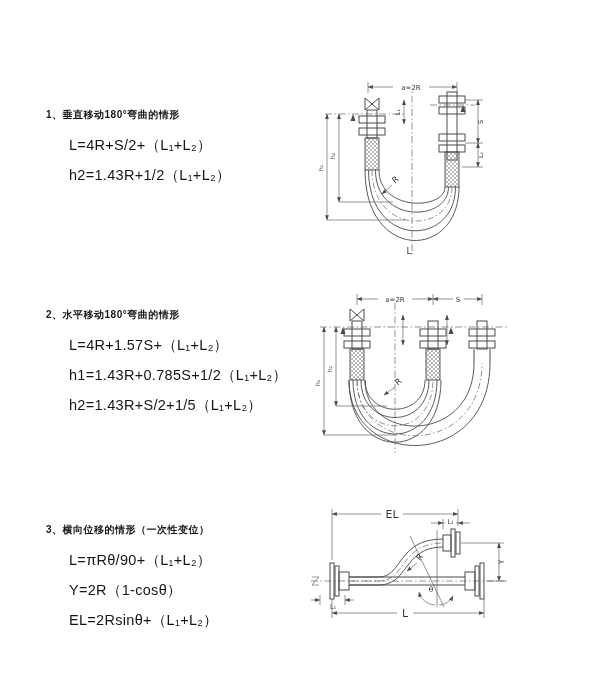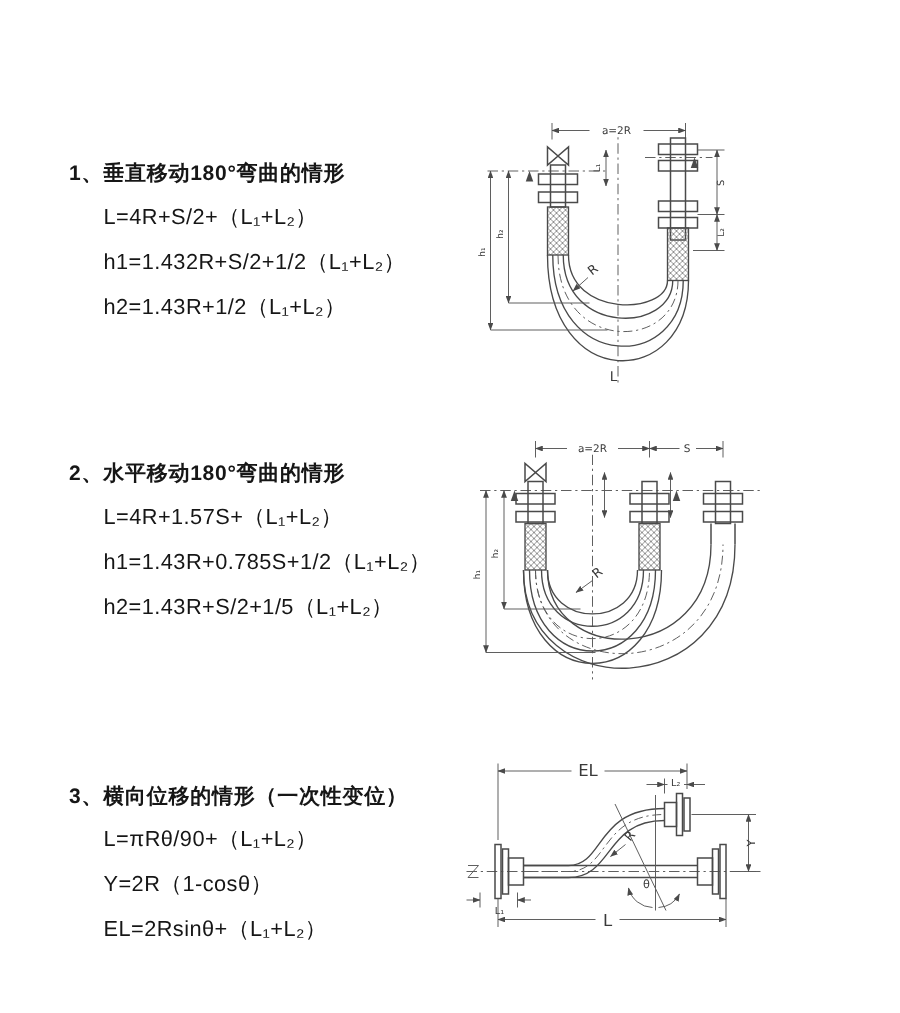--- a/index.html
+++ b/index.html
@@ -8,21 +8,21 @@
     font-family:"Liberation Sans","DejaVu Sans",sans-serif;color:#161616;
   }
   .page{position:absolute;inset:0;background:#fff;}
   .title{
     position:absolute;left:34px;top:22px;font-size:14.5px;font-weight:bold;letter-spacing:.5px;
   }
   .sec{position:absolute;left:46px;}
   #sec1{top:100px}
   #sec2{top:300px}
   #sec3{top:515px}
-  .heading{font-size:14px;font-weight:bold;height:30px;line-height:30px;letter-spacing:.5px;}
+  .heading{font-size:10px;font-weight:bold;height:30px;line-height:30px;letter-spacing:.5px;}
   .formula{font-size:14.5px;height:30px;line-height:30px;margin-left:23px;letter-spacing:.3px;}
   svg{position:absolute;overflow:visible;}
   #dg1{left:305px;top:72px;}
   #dg2{left:302px;top:285px;}
   #dg3{left:297px;top:500px;}
   svg text{font-family:"DejaVu Sans","Liberation Sans",sans-serif;fill:#3a3a3a;}
   .ln{stroke:#4a4a4a;stroke-width:1;fill:none;}
   .hose{stroke:#4a4a4a;stroke-width:.9;fill:none;}
   .dim{stroke:#5a5a5a;stroke-width:.65;fill:none;}
   .cl{stroke:#5a5a5a;stroke-width:.65;fill:none;stroke-dasharray:7 2.5 1.5 2.5;}
@@ -32,21 +32,20 @@
 </style>
 </head>
 <body>
 
 <div class="page">
 
 
   <div class="sec" id="sec1">
     <div class="heading">1、垂直移动180°弯曲的情形</div>
     <div class="formula">L=4R+S/2+（L₁+L₂）</div>
-    <div class="formula">h1=1.432R+S/2+1/2（L₁+L₂）</div>
     <div class="formula">h2=1.43R+1/2（L₁+L₂）</div>
   </div>
 
   <div class="sec" id="sec2">
     <div class="heading">2、水平移动180°弯曲的情形</div>
     <div class="formula">L=4R+1.57S+（L₁+L₂）</div>
     <div class="formula">h1=1.43R+0.785S+1/2（L₁+L₂）</div>
     <div class="formula">h2=1.43R+S/2+1/5（L₁+L₂）</div>
   </div>
 

